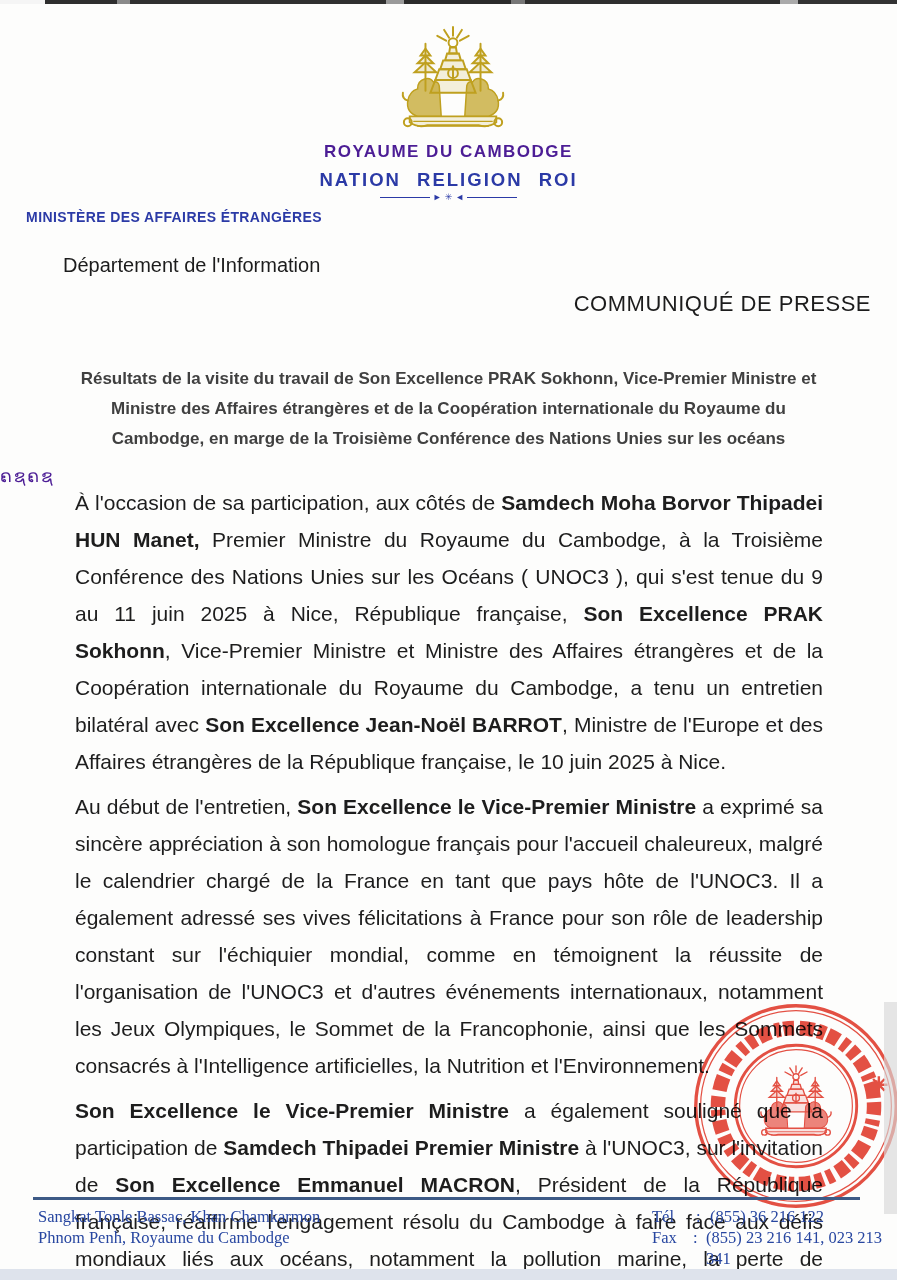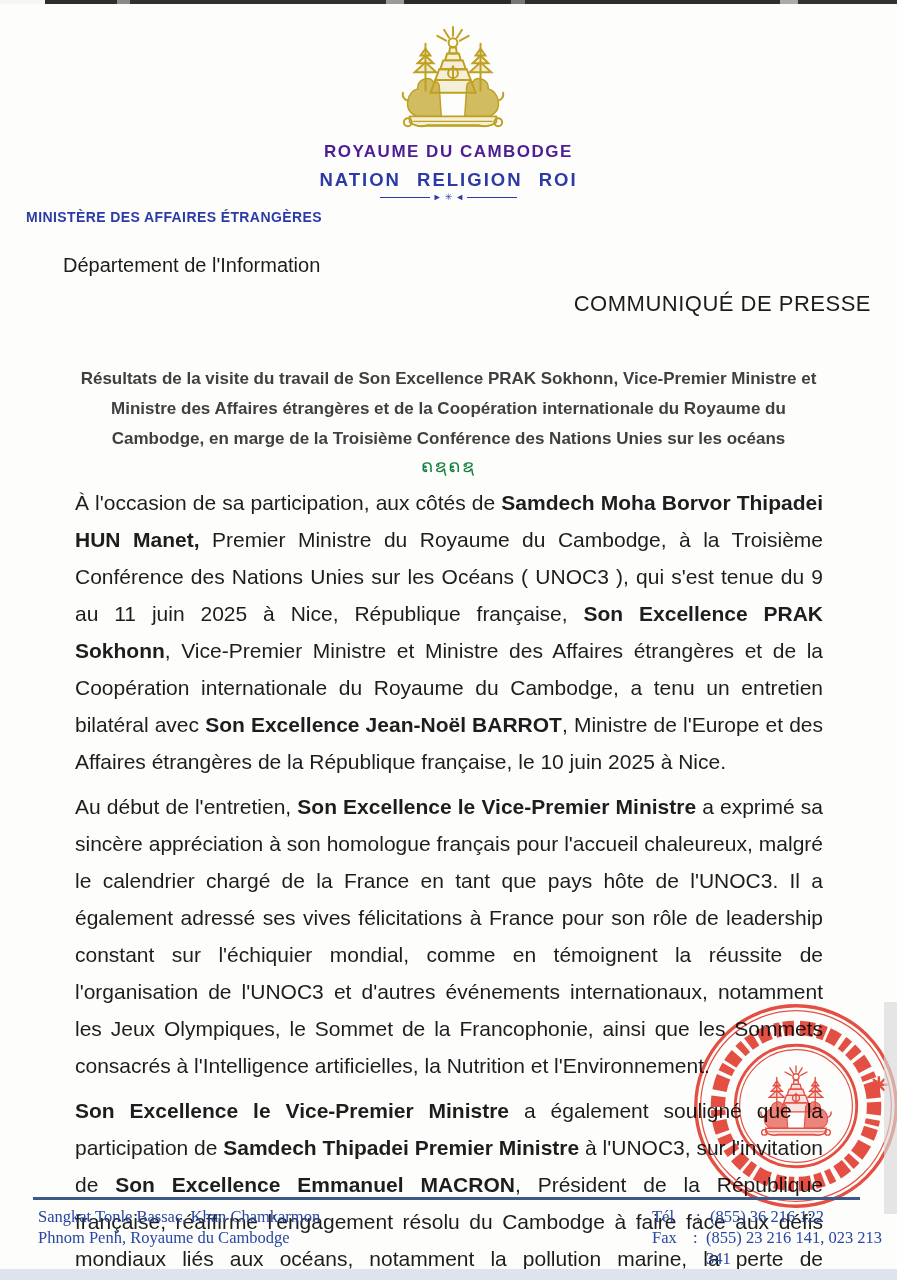--- a/index.html
+++ b/index.html
@@ -17,21 +17,21 @@
                  gap:3px;color:#2b3aa6;}
   #motto-divider .dline{width:50px;height:1.5px;background:#2b3aa6;}
   #motto-divider .dglyph{font-size:9px;line-height:9px;}
   #ministry{left:20px;top:209px;width:308px;text-align:center;font-size:14px;font-weight:bold;
             color:#2b3aa6;line-height:17px;letter-spacing:.4px;}
   #department{left:63px;top:254px;font-size:20px;}
   #press-label{top:291px;right:26px;font-size:22px;letter-spacing:.5px;}
   #doc-title{left:78px;top:364px;width:741px;text-align:center;font-weight:bold;font-size:17px;
              line-height:30px;color:#404040;}
   #doc-title .line{white-space:nowrap;}
-  #ornament{left:0;top:456px;width:100%;text-align:center;font-size:17px;letter-spacing:2px;color:#15803d;}
+  #ornament{left:0;top:466px;width:100%;font-size:17px;letter-spacing:2px;color:#4c1d95;}
   #body-paragraphs{left:75px;top:484px;width:748px;font-size:21px;line-height:37px;
                    text-align:justify;color:#1d1d1d;}
   .para{margin:0 0 8px 0;}
   .b{font-weight:bold;}
   #stamp{left:690px;top:1000px;width:212px;height:212px;color:#e2382a;opacity:.88;mix-blend-mode:multiply;}
   #right-edge{left:884px;top:1002px;width:13px;height:212px;background:#d8d8d8;opacity:.65;}
   #footer-rule{left:33px;top:1197px;width:827px;height:3px;background:#3d5a86;}
   #footer-address{left:38px;top:1206px;font-family:"Liberation Serif",serif;font-size:16.5px;
                   line-height:21px;color:#2746a0;}
   #footer-contacts{left:652px;top:1206px;font-family:"Liberation Serif",serif;font-size:16.5px;

